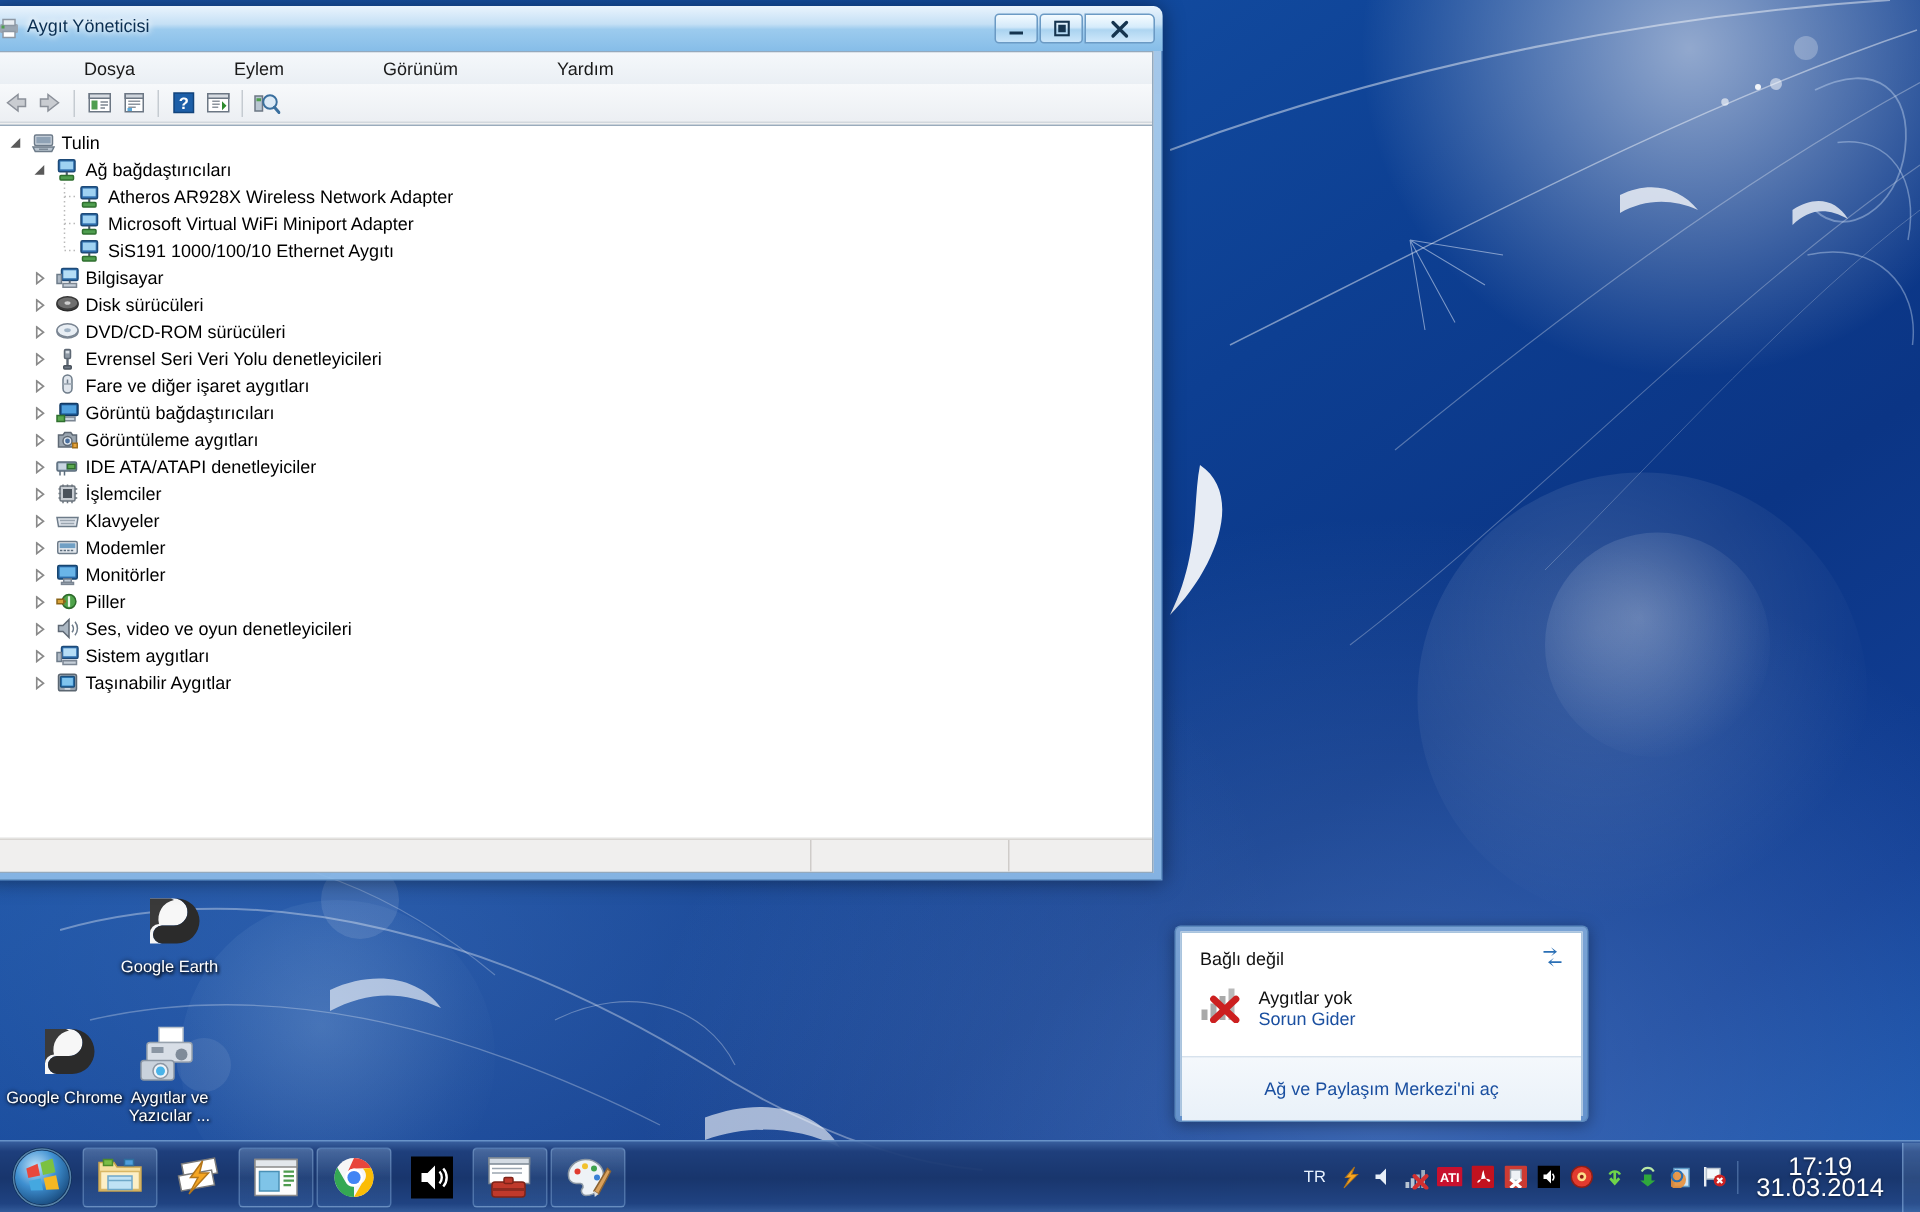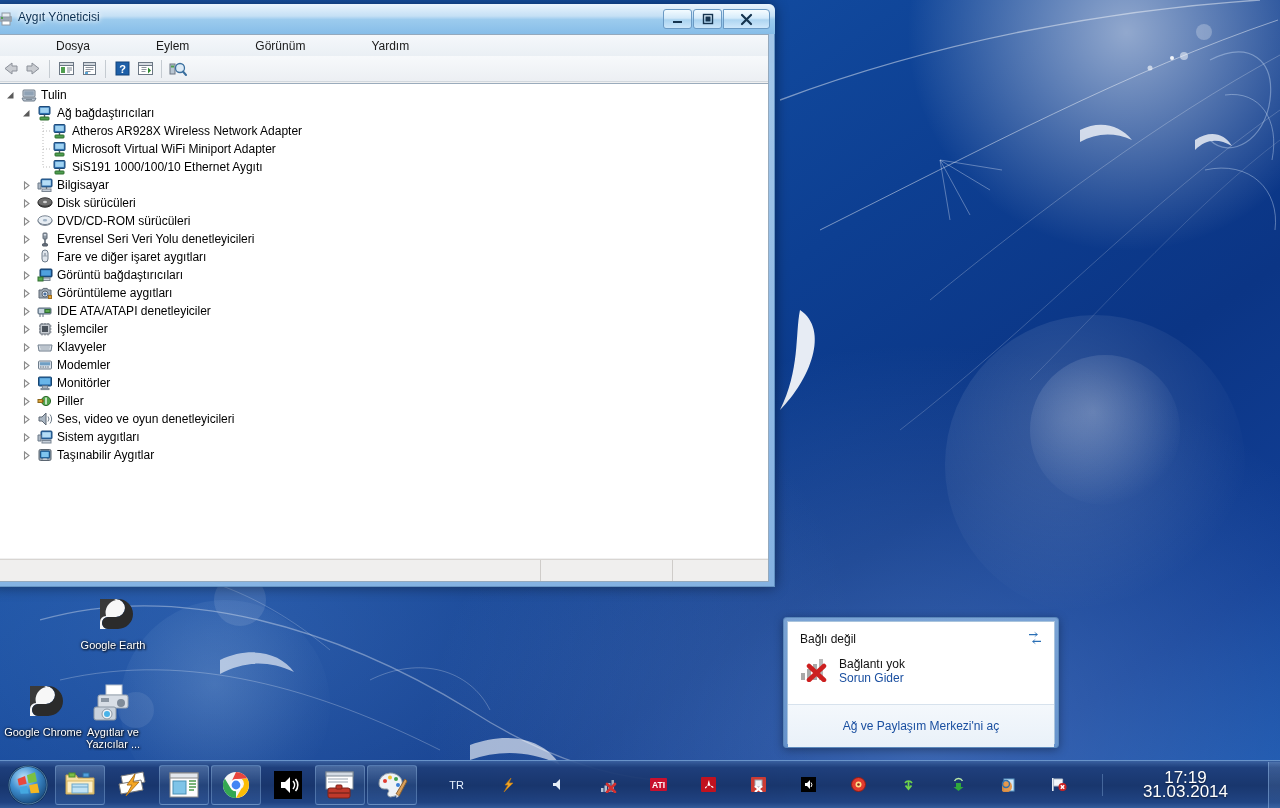--- a/index.html
+++ b/index.html
@@ -150,21 +150,21 @@
   }
   .tb-btn {
     width: 50px; height: 40px; margin: 0 1px;
     display:flex; align-items:center; justify-content:center;
     border: 1px solid rgba(170,210,250,0.30);
     border-radius: 3px;
     background: linear-gradient(180deg, rgba(190,222,252,0.26), rgba(120,170,225,0.13) 50%, rgba(80,130,195,0.20));
     cursor: pointer;
   }
   .tb-btn.flat { background: transparent; border-color: transparent; }
-  #tray { margin-left: auto; display: flex; align-items: center; height: 100%; gap: 28px; }
+  #tray { margin-left: auto; display: flex; align-items: center; height: 100%; }
   .tray-ico { width: 20px; height: 22px; display:flex; align-items:center; justify-content:center; margin: 0 1px; }
   #tray-lang { color: #e8f2ff; font-size: 11px; margin: 0 6px 0 2px; }
   #clock {
     color: #fff; font-size: 17px; text-align: center; line-height: 14px;
     margin: 0 10px 0 8px; text-shadow: 0 1px 2px rgba(0,0,0,0.6);
   }
   #showdesk {
     width: 12px; height: 46px; margin-left: 2px;
     border-left: 1px solid rgba(160,200,245,0.45);
     background: linear-gradient(180deg, rgba(190,222,252,0.18), rgba(110,160,220,0.10));
@@ -730,21 +730,21 @@
           <span>
             <svg width="30" height="26" viewBox="0 0 30 26">
               <rect x="1" y="17" width="4" height="7" fill="#a9a9a9"></rect>
               <rect x="7" y="13" width="4" height="11" fill="#a9a9a9"></rect>
               <rect x="13" y="8" width="4" height="16" fill="#a9a9a9"></rect>
               <rect x="19" y="3" width="4" height="21" fill="#b9b9b9"></rect>
               <path d="M9 10 L24 24 M24 10 L9 24" stroke="#cc2020" stroke-width="4.5" stroke-linecap="round"></path>
             </svg>
           </span>
           <span class="nf-texts">
-            <div class="nf-sub">Bağlantı yok</div>
+            <div class="nf-sub">Aygıtlar yok</div>
             <div class="nf-link">Sorun Gider</div>
           </span>
         </div>
       </div>
       <div class="nf-bottom">
         <a>Ağ ve Paylaşım Merkezi'ni aç</a>
       </div>
     </div>
   </div>
 

